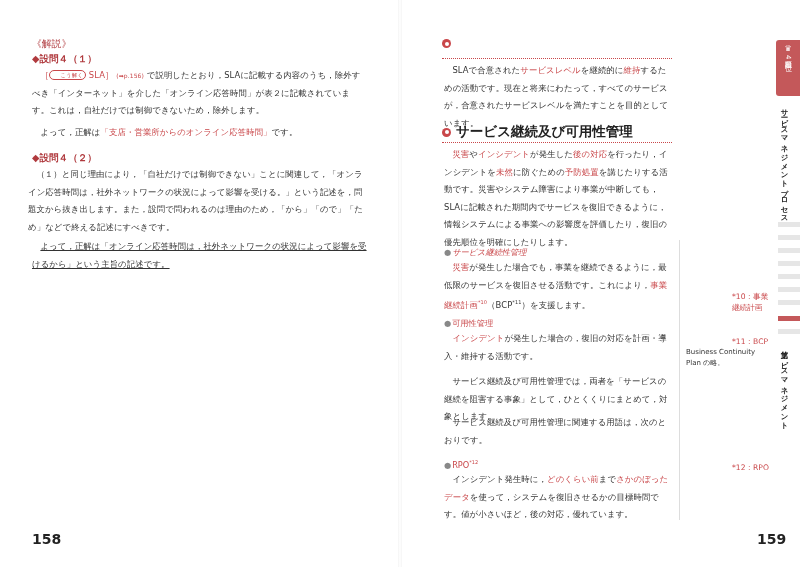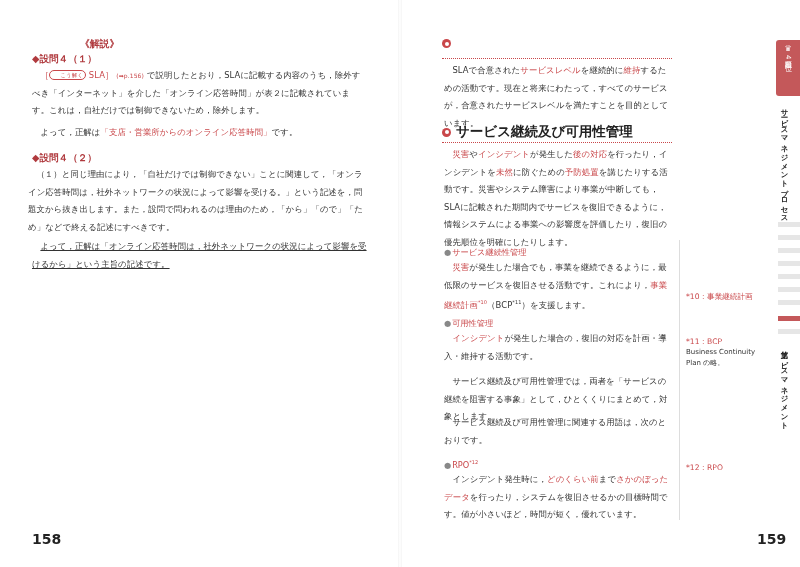--- a/index.html
+++ b/index.html
@@ -5,21 +5,21 @@
     html, body { margin:0; padding:0; }
     body { width:800px; height:567px; background:#fff; position:relative; overflow:hidden;
       font-family:"DejaVu Sans", sans-serif; color:#333; }
     .page { position:absolute; top:0; height:567px; }
     .left { left:0; width:400px; }
     .gutter { position:absolute; left:398px; top:0; width:4px; height:567px;
       background:linear-gradient(to right,#f4f4f4,#fff,#f4f4f4); }
     .t { font-size:8.4px; line-height:17.6px; letter-spacing:0.1px; }
     .red { color:#c9474a; }
     .head-mark { font-weight:bold; color:#b03a3e; font-size:9.6px; }
-    .kaisetsu { position:absolute; left:32px; top:38px; font-size:9.8px; color:#b03a3e; font-weight:bold;margin-left:48px; }
+    .kaisetsu { position:absolute; left:32px; top:38px; font-size:9.8px; color:#b03a3e; font-weight:normal; }
     .q1 { position:absolute; left:32px; top:53px; }
     .p1 { position:absolute; left:32px; top:67px; width:335px; }
     .ans1 { position:absolute; left:32px; top:124px; width:335px; }
     .q2 { position:absolute; left:32px; top:152px; }
     .p2 { position:absolute; left:28px; top:166px; width:335px; }
     .ans2 { position:absolute; left:32px; top:238px; width:335px;text-decoration:underline; }
     .indent { text-indent:1em; }
     .sla-tag { display:inline-block; border:1px solid #c9474a; border-radius:8px; font-size:5.5px; line-height:8px;
       padding:0 2px; color:#c9474a; vertical-align:1px; }
     .ref { font-size:6px; color:#c9474a; }
@@ -28,21 +28,21 @@
       display:flex; align-items:center; gap:5px; }
     .sec-icon { width:9px; height:9px; border-radius:50%; background:#c9474a; position:relative; }
     .sec-icon::after { content:""; position:absolute; left:2.5px; top:2.5px; width:4px; height:4px; border-radius:50%; background:#fff; }
     .dotline { position:absolute; left:442px; width:230px; border-bottom:1.5px dotted #c9474a; }
     .rp { position:absolute; left:444px; width:228px; }
     .bullet-h { color:#c9474a; font-size:8.2px; }
     .bullet-h::before { content:"●"; color:#888; margin-right:1px; }
     .sup { font-size:5px; vertical-align:4px; }
     .vline { position:absolute; left:679px; top:240px; width:1px; height:280px; background:#ddd; }
     .note { position:absolute; left:686px; width:86px; font-size:7px; line-height:10.5px; color:#333; }
-    .note .nt { color:#c9474a; font-size:7.6px; line-height:11px; }
+    .note .nt { color:#c9474a; font-size:7.6px; line-height:11px;margin-left:46px; }
     .tab-badge { position:absolute; left:776px; top:40px; width:24px; height:56px; background:#c4585a;
       border-radius:3px 0 0 3px; color:#fff; font-size:7px; writing-mode:vertical-rl; display:flex; align-items:center;
       justify-content:flex-start; padding-top:4px; box-sizing:border-box; }
     .crown { font-size:8px; writing-mode:horizontal-tb; margin-bottom:2px; }
     .tab-text { position:absolute; left:779px; font-size:7.4px; font-weight:bold; color:#222; writing-mode:vertical-rl; letter-spacing:0.4px; }
     .bar { position:absolute; left:778px; width:22px; height:5px; background:#e6e6e6; }
     .bar.active { background:#c4585a; }
   </style>
 </head>
 <body>
@@ -68,31 +68,31 @@
 <div class="dotline" style="top:58px;"></div>
 <div class="rp t indent" style="top:62px;"><span>SLAで合意された</span><span class="red">サービスレベル</span><span>を継続的に</span><span class="red">維持</span><span>するための活動です。現在と将来にわたって，すべてのサービスが，合意されたサービスレベルを満たすことを目的としています。</span></div>
 
 <div class="sec-title" style="top:123px;">
   <span class="sec-icon"></span>
   <span>サービス継続及び可用性管理</span>
 </div>
 <div class="dotline" style="top:142px;"></div>
 <div class="rp t indent" style="top:146px;"><span class="red">災害</span><span>や</span><span class="red">インシデント</span><span>が発生した</span><span class="red">後の対応</span><span>を行ったり，インシデントを</span><span class="red">未然</span><span>に防ぐための</span><span class="red">予防処置</span><span>を講じたりする活動です。災害やシステム障害により事業が中断しても，SLAに記載された期間内でサービスを復旧できるように，情報システムによる事業への影響度を評価したり，復旧の優先順位を明確にしたりします。</span></div>
 
-<div class="rp bullet-h" style="top:247px;">サービス継続性管理</div>
+<div class="rp bullet-h" style="top:247px;font-style:italic;">サービス継続性管理</div>
 <div class="rp t indent" style="top:259px;"><span class="red">災害</span><span>が発生した場合でも，事業を継続できるように，最低限のサービスを復旧させる活動です。これにより，</span><span class="red">事業継続計画</span><span class="sup red">*10</span><span>（BCP</span><span class="sup">*11</span><span>）を支援します。</span></div>
 
 <div class="rp bullet-h" style="top:318px;">可用性管理</div>
 <div class="rp t indent" style="top:330px;"><span class="red">インシデント</span><span>が発生した場合の，復旧の対応を計画・導入・維持する活動です。</span></div>
 
 <div class="rp t indent" style="top:373px;">サービス継続及び可用性管理では，両者を「サービスの継続を阻害する事象」として，ひとくくりにまとめて，対象とします。</div>
 <div class="rp t indent" style="top:414px;">サービス継続及び可用性管理に関連する用語は，次のとおりです。</div>
 
 <div class="rp bullet-h" style="top:459px;"><span>RPO</span><span class="sup">*12</span></div>
-<div class="rp t indent" style="top:471px;"><span>インシデント発生時に，</span><span class="red">どのくらい前</span><span>まで</span><span class="red">さかのぼったデータ</span><span>を行ったり，システムを復旧させるかの目標時間です。値が小さいほど，時間が短く，優れています。</span></div>
+<div class="rp t indent" style="top:471px;"><span>インシデント発生時に，</span><span class="red">どのくらい前</span><span>まで</span><span class="red">さかのぼったデータ</span><span>を使って，システムを復旧させるかの目標時間です。値が小さいほど，後の対応，優れています。</span></div>
 
 <div class="vline"></div>
 
 <div class="note" style="top:291px;">
   <div class="nt">*10：事業継続計画</div>
 </div>
 <div class="note" style="top:336px;">
   <div class="nt">*11：BCP</div>
   <div>Business Continuity Plan の略。</div>
 </div>

